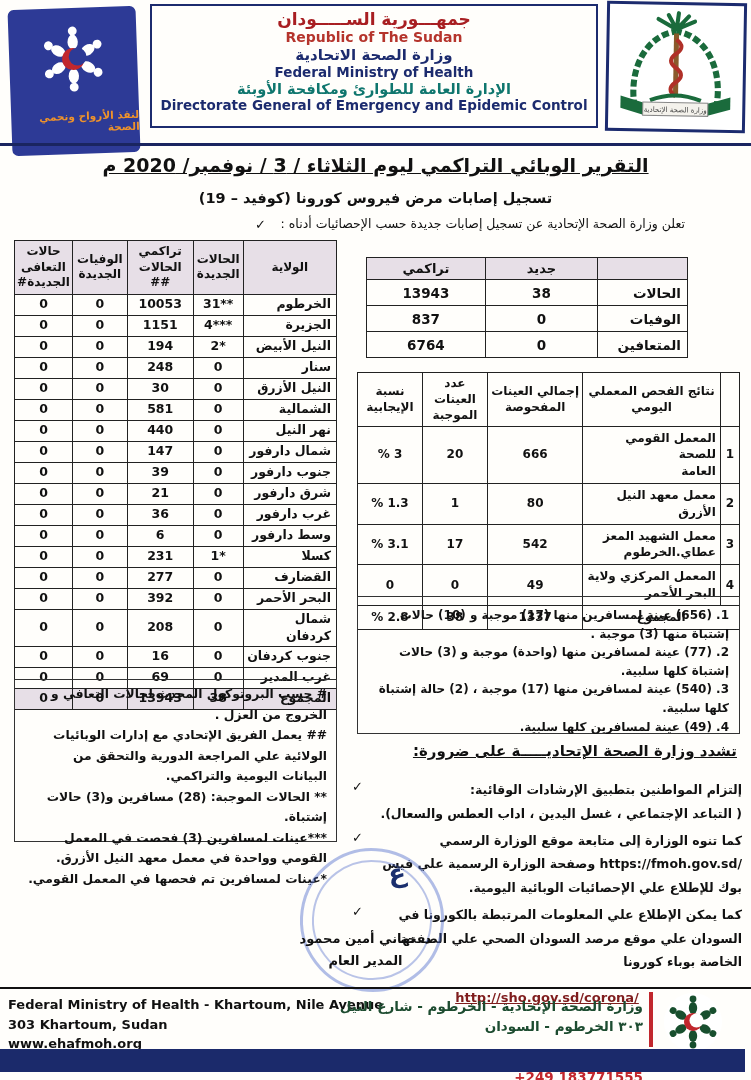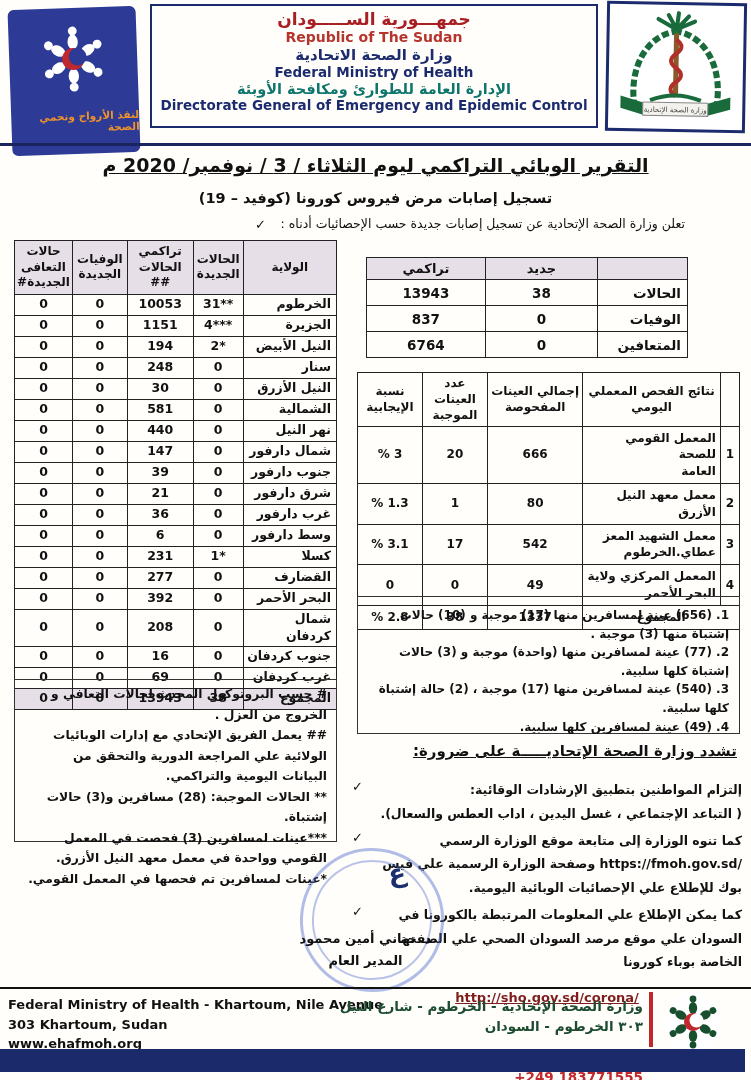--- a/index.html
+++ b/index.html
@@ -327,21 +327,21 @@
 
         <tr>
           <td class="c-state">جنوب كردفان</td>
           <td class="num">0</td>
           <td class="num">16</td>
           <td class="num">0</td>
           <td class="num">0</td>
         </tr>
 
         <tr>
-          <td class="c-state">غرب كردفان</td>
+          <td class="c-state">غرب المدير</td>
           <td class="num">0</td>
           <td class="num">69</td>
           <td class="num">0</td>
           <td class="num">0</td>
         </tr>
       </tbody>
     <tfoot>
       <tr>
         <td class="c-state shade">المجموع</td>
         <td class="num shade">38</td>

